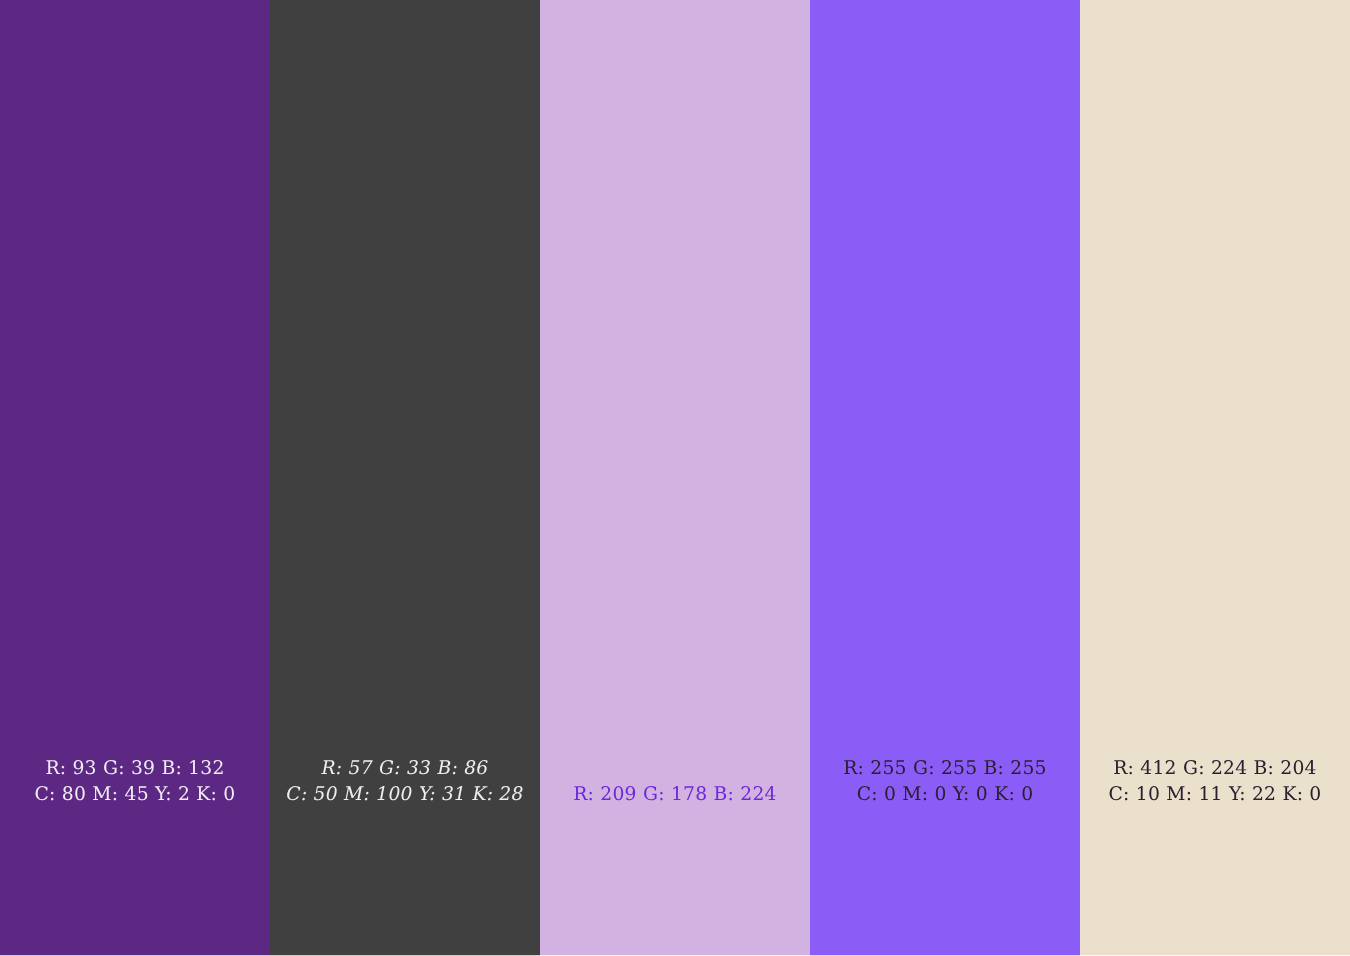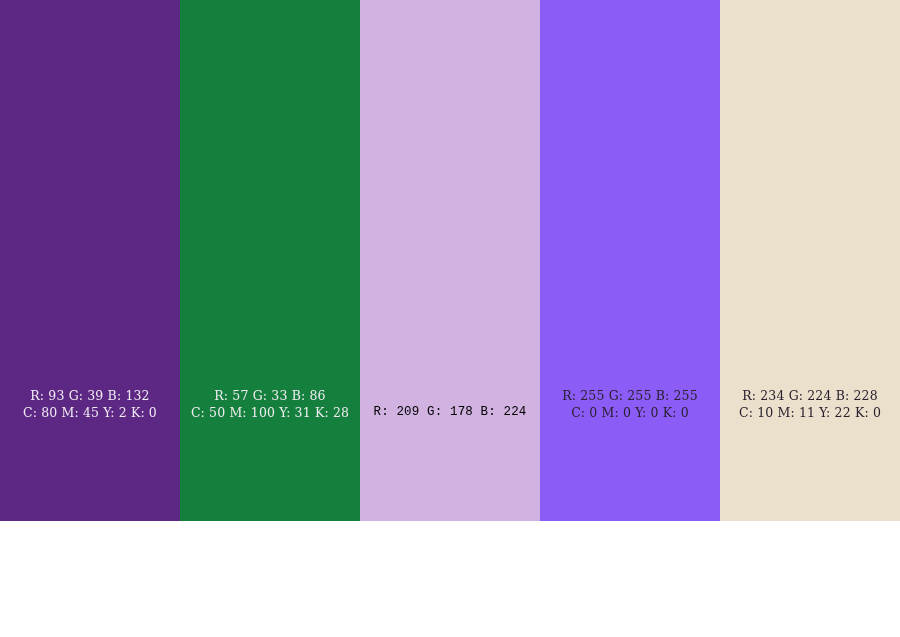--- a/index.html
+++ b/index.html
@@ -42,49 +42,49 @@
     white-space: nowrap;
   }
 
   .label-rgb {
     margin-bottom: 0px;
   }
 </style>
 </head>
 <body>
 
-<div id="palette" style="width: 900px; height: 521px;">
+<div id="palette" style="width: 900px; height: 637px;">
 
   <div class="swatch" style="background-color: rgb(93, 39, 132); color: rgb(240, 236, 242);">
     <div class="swatch-labels">
       <span class="label-line label-rgb">R: 93 G: 39 B: 132</span>
       <span class="label-line label-cmyk">C: 80 M: 45 Y: 2 K: 0</span>
     </div>
   </div>
 
-  <div class="swatch" style="background-color: #15803d; color: rgb(240, 236, 242);">
+  <div class="swatch" style="background-color: #404040; color: rgb(240, 236, 242); font-style: italic;">
     <div class="swatch-labels">
       <span class="label-line label-rgb">R: 57 G: 33 B: 86</span>
       <span class="label-line label-cmyk">C: 50 M: 100 Y: 31 K: 28</span>
     </div>
   </div>
 
-  <div class="swatch" style="background-color: rgb(209, 178, 224); color: #000000; font-family: Liberation Mono, monospace;">
+  <div class="swatch" style="background-color: rgb(209, 178, 224); color: #6d28d9;">
     <div class="swatch-labels">
       <span class="label-line label-rgb">R: 209 G: 178 B: 224</span>
     </div>
   </div>
 
   <div class="swatch" style="background-color: #8b5cf6; color: rgb(42, 32, 48);">
     <div class="swatch-labels">
       <span class="label-line label-rgb">R: 255 G: 255 B: 255</span>
       <span class="label-line label-cmyk">C: 0 M: 0 Y: 0 K: 0</span>
     </div>
   </div>
 
   <div class="swatch" style="background-color: rgb(234, 224, 204); color: rgb(42, 32, 48);">
     <div class="swatch-labels">
-      <span class="label-line label-rgb">R: 234 G: 224 B: 228</span>
+      <span class="label-line label-rgb">R: 412 G: 224 B: 204</span>
       <span class="label-line label-cmyk">C: 10 M: 11 Y: 22 K: 0</span>
     </div>
   </div>
 
 </div>
 
 </body></html>

